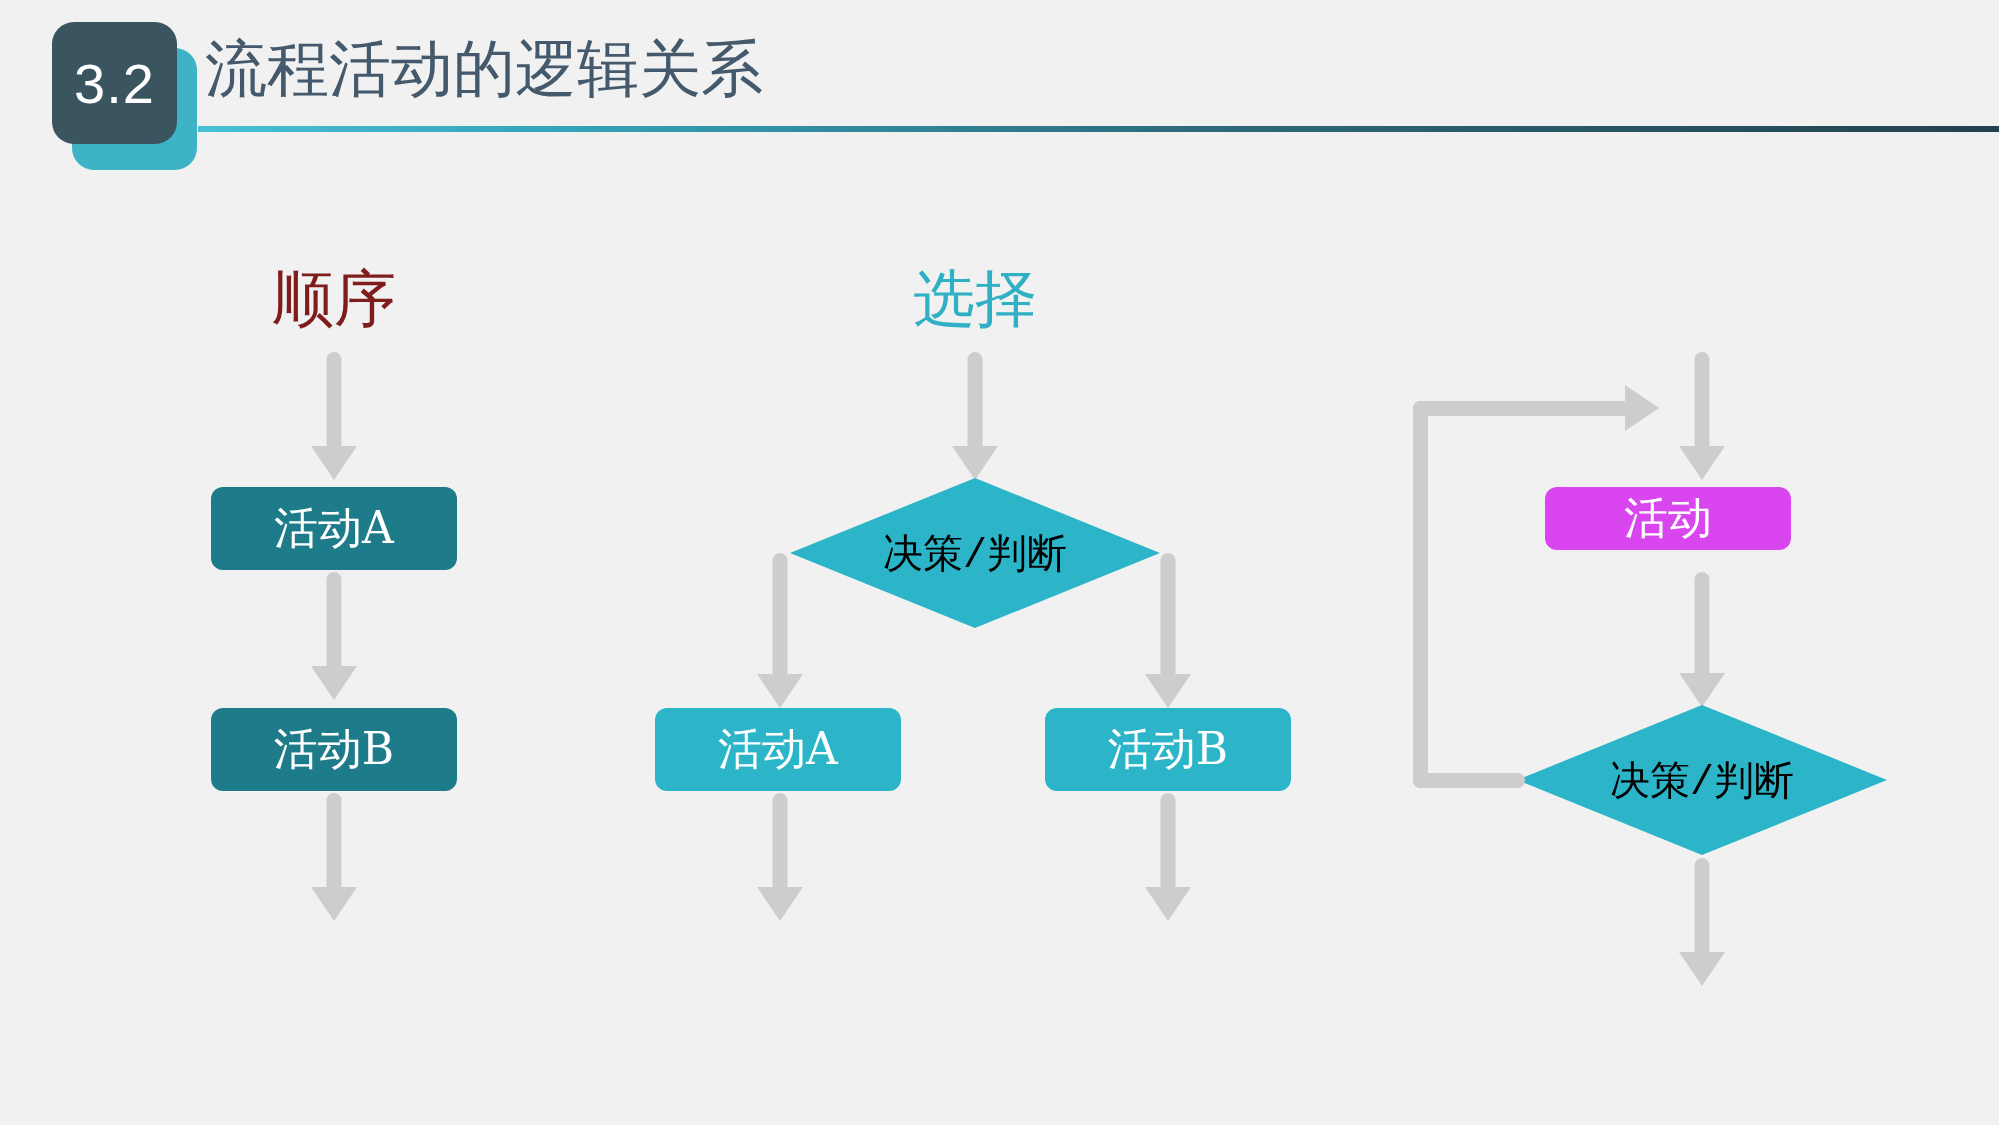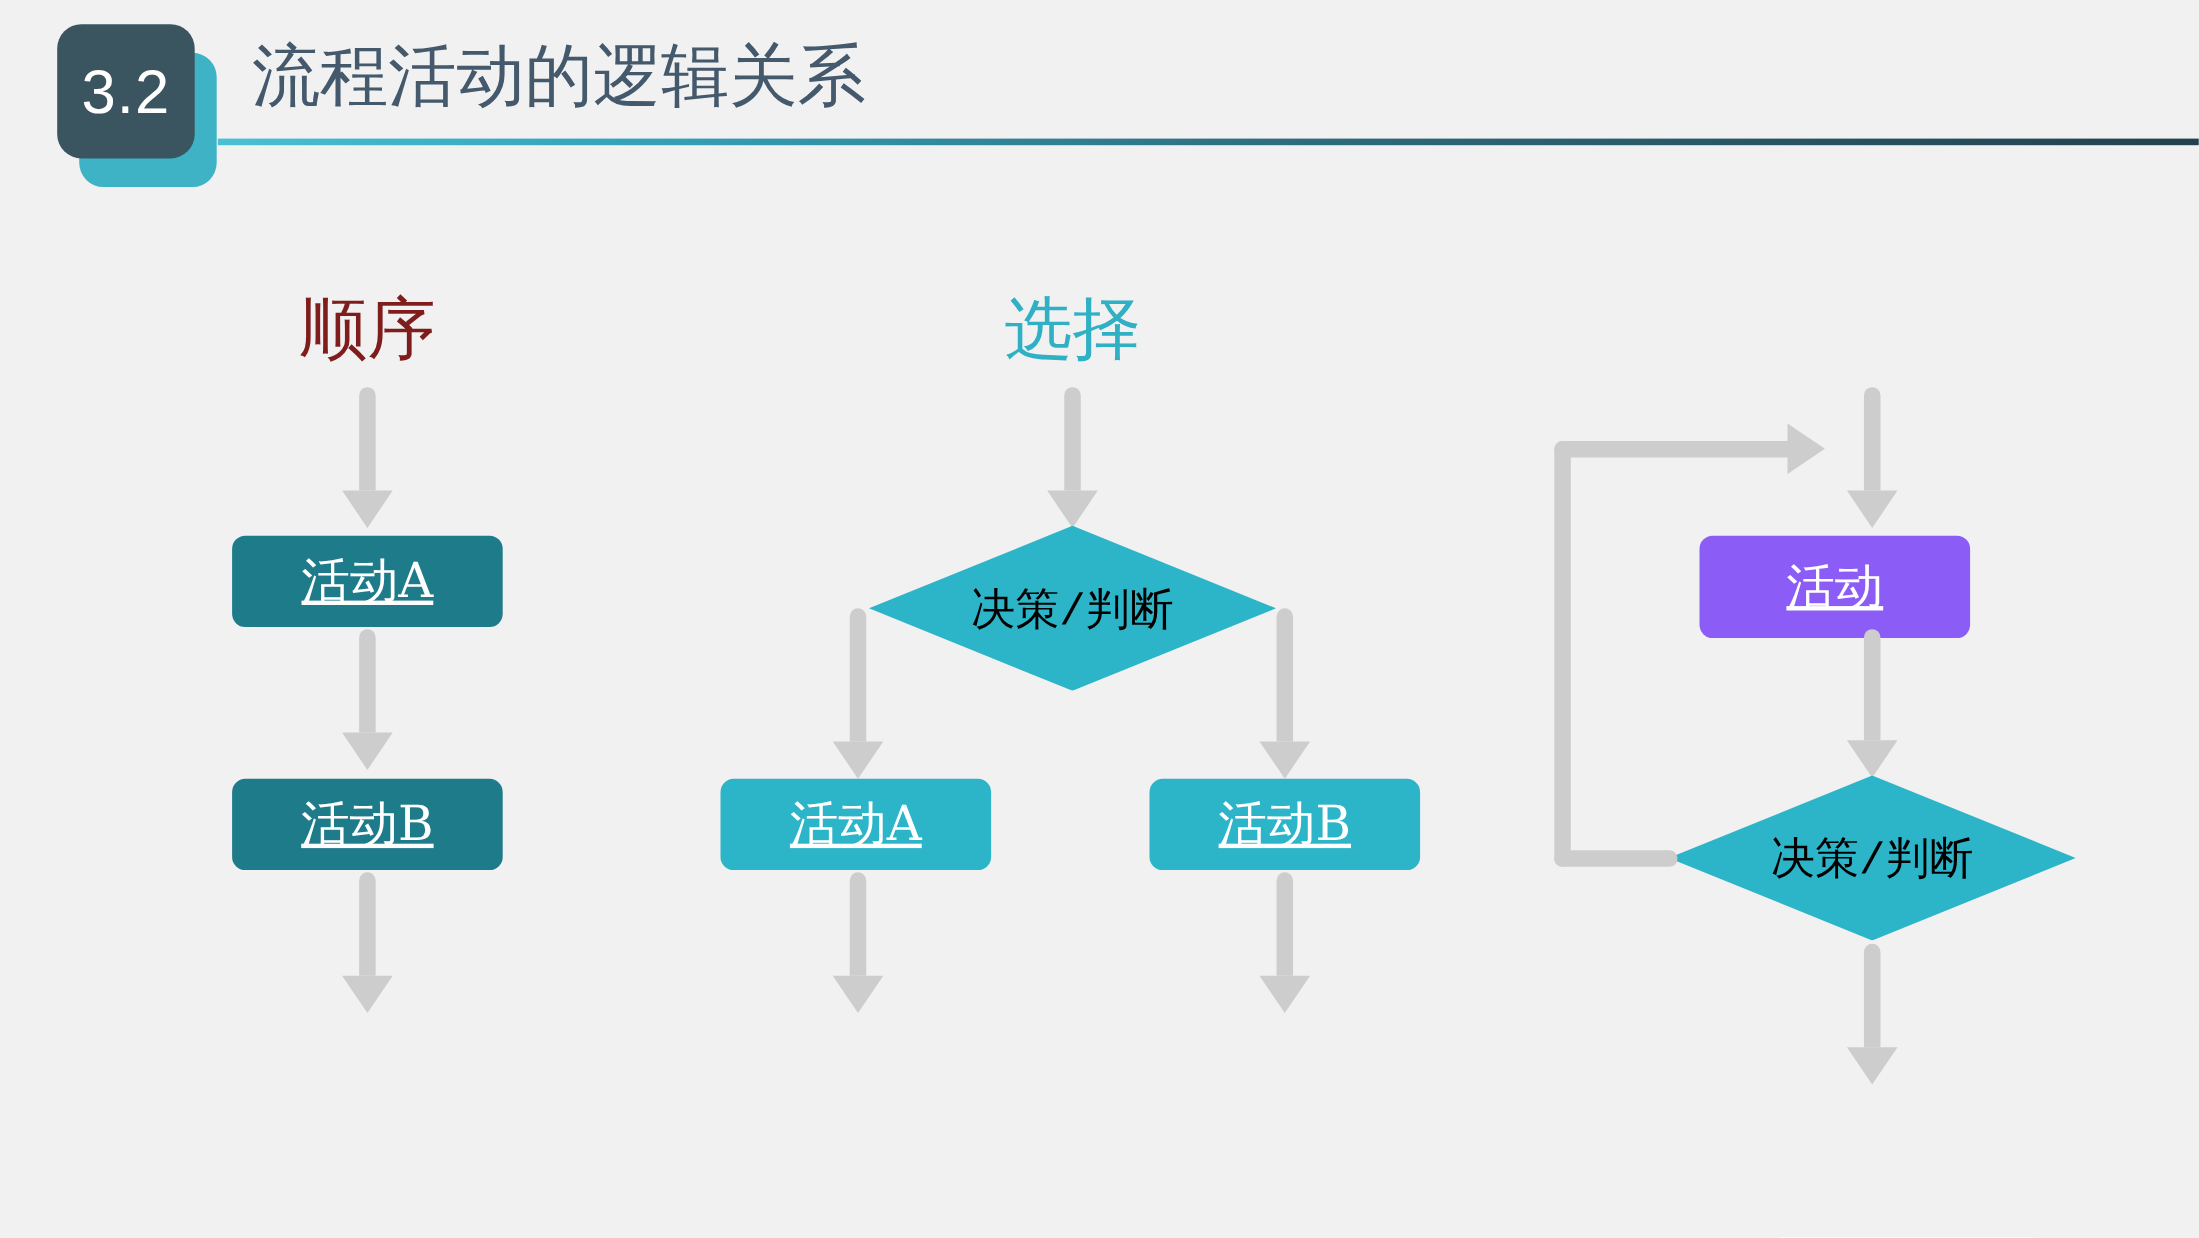--- a/index.html
+++ b/index.html
@@ -45,21 +45,20 @@
   }
 
   .slide-title {
     position: absolute;
     left: 205px; top: 38px;
     color: #44596b;
     font-size: 62px;
     line-height: 1;
     font-family: "DejaVu Sans", sans-serif;
     white-space: nowrap;
-    margin-left: 24px;
   }
   .title-rule {
     position: absolute;
     left: 198px; top: 126px;
     width: 1801px; height: 6px;
     background: linear-gradient(to right, #49c0d4 0%, #35a7bd 18%, #2d6b7c 55%, #23414e 100%);
   }
 
   
   #diagram { position: absolute; left: 0; top: 0; width: 1999px; height: 1125px; }
@@ -77,21 +76,20 @@
     position: absolute;
     border-radius: 12px;
     display: flex;
     align-items: center;
     justify-content: center;
     color: #ffffff;
     font-family: "DejaVu Serif", serif;
     font-size: 44px;
     white-space: nowrap;
     box-sizing: border-box;
-    text-decoration: underline;
   }
 
   .node-diamond {
     position: absolute;
     display: flex;
     align-items: center;
     justify-content: center;
     color: #000000;
     font-family: Liberation Mono, monospace;
     font-size: 40px;
@@ -202,21 +200,21 @@
       <div class="shaft" style="height:94px;"></div>
       <div class="head"></div>
     </div>
 
 
     <div class="arrow-down" style="left:1679px; top:352px; width:46px; height:128px;">
       <div class="shaft" style="height:94px;"></div>
       <div class="head"></div>
     </div>
 
-    <div class="node-box" style="left:1545px; top:487px; width:246px; height:93px; background:#8b5cf6;">活动</div>
+    <div class="node-box" style="left:1545px; top:487px; width:246px; height:63px; background:#d946ef;">活动</div>
 
     <div class="arrow-down" style="left:1679px; top:572px; width:46px; height:135px;">
       <div class="shaft" style="height:101px;"></div>
       <div class="head"></div>
     </div>
 
     <div class="node-diamond" style="left:1517px; top:705px; width:370px; height:150px; background:#2cb5c8;">决策/判断</div>
 
     <div class="arrow-down" style="left:1679px; top:858px; width:46px; height:128px;">
       <div class="shaft" style="height:94px;"></div>

